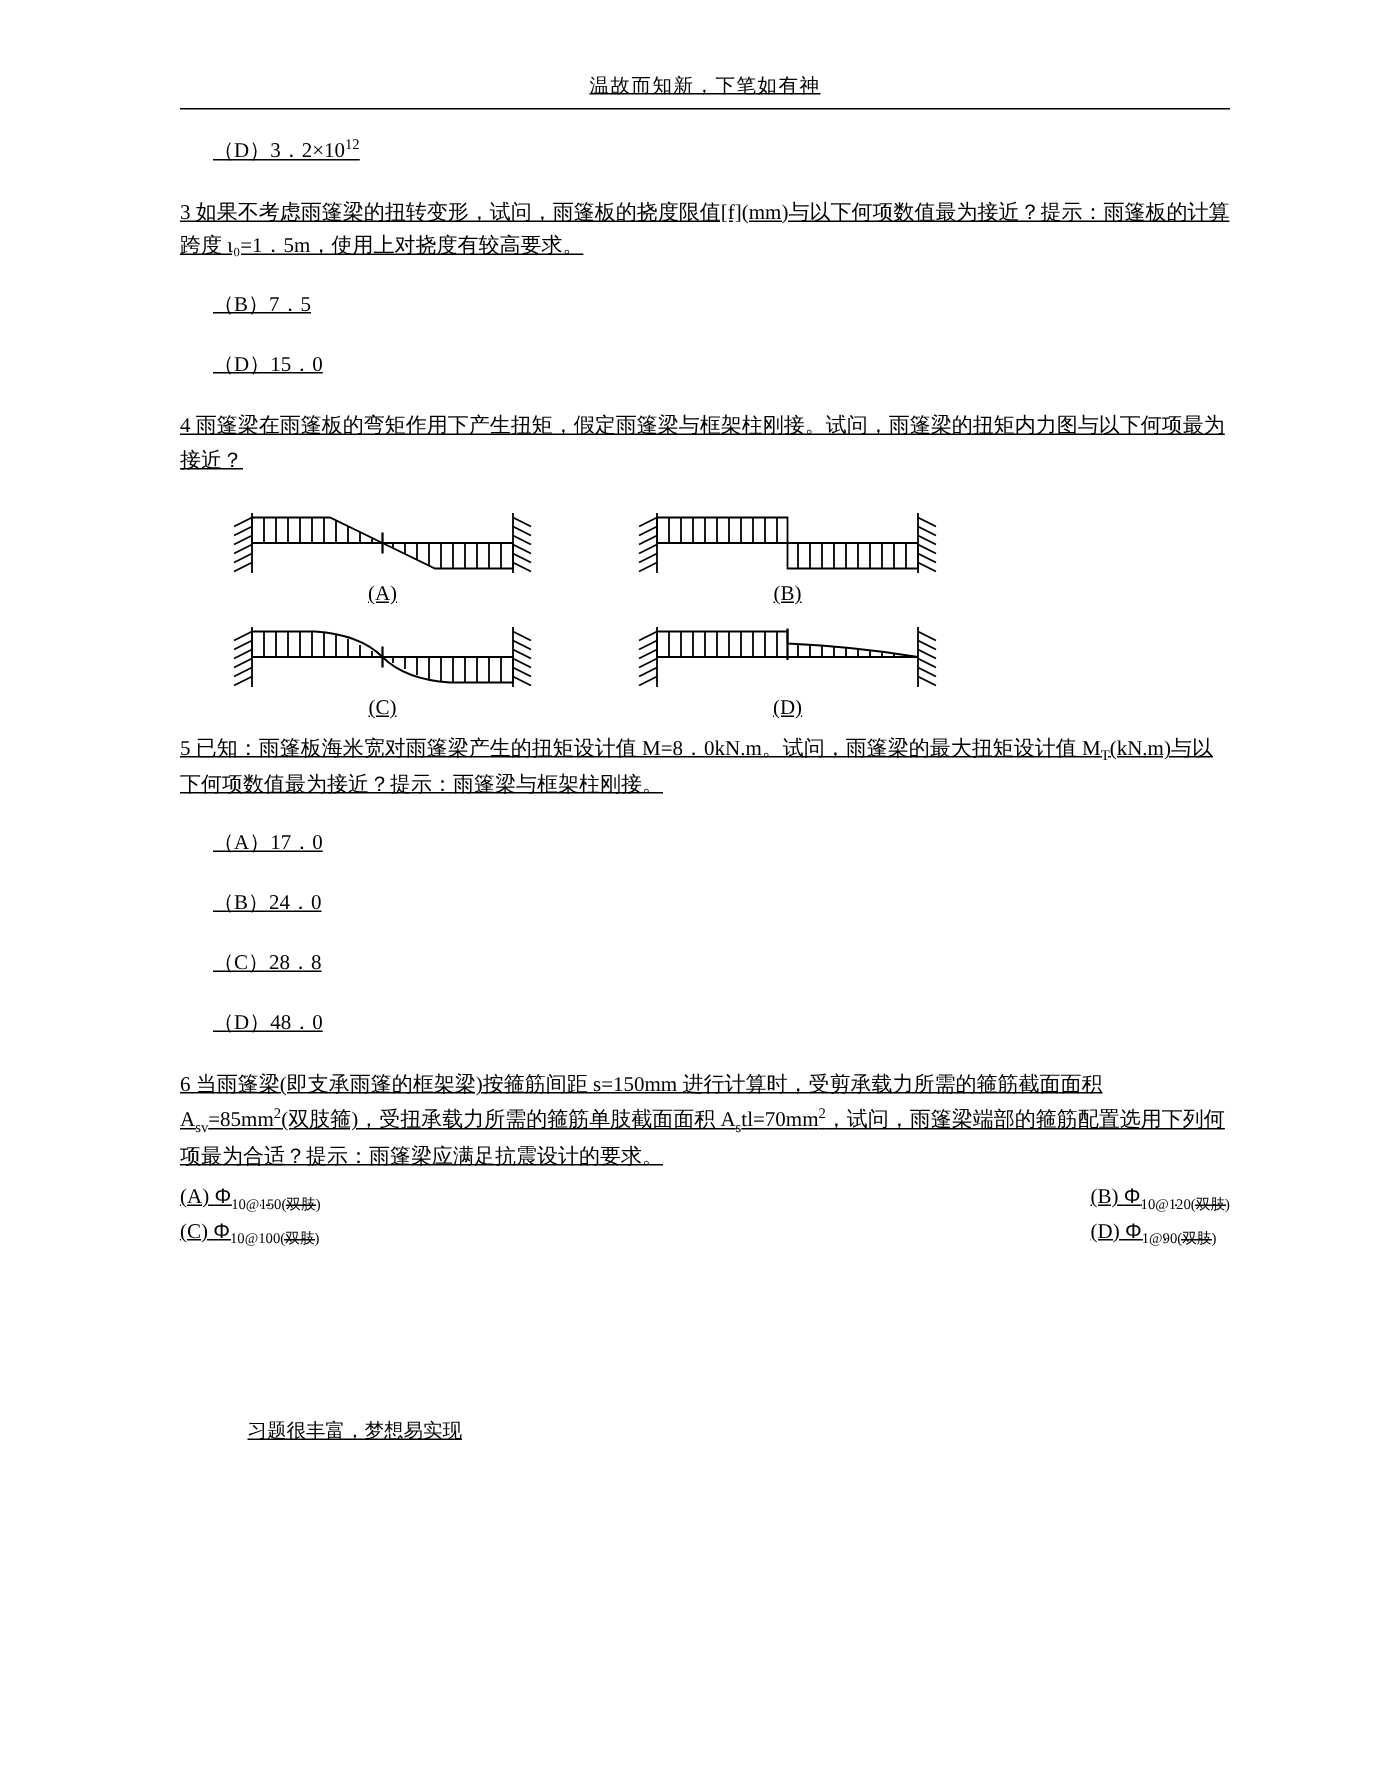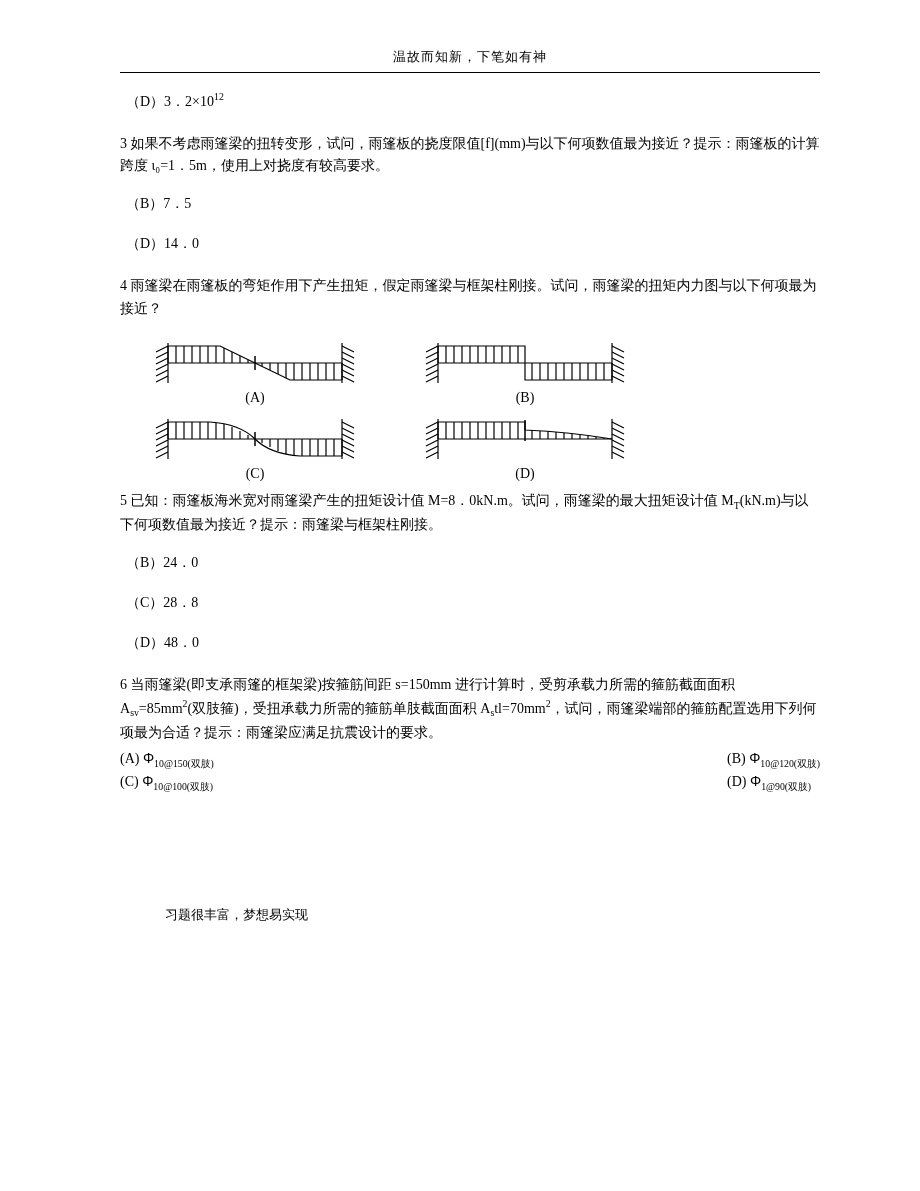--- a/index.html
+++ b/index.html
@@ -7,38 +7,39 @@
     padding: 0;
     font-family: "SimSun", "宋体", serif;
     font-size: 14px;
     color: #000;
     background: #fff;
     width: 920px;
   }
   .page {
     padding: 48px 100px 40px 120px;
     box-sizing: border-box;
+    text-decoration: underline;
   }
   .header {
     text-align: center;
     font-size: 13px;
     margin-bottom: 6px;
     letter-spacing: 1px;
   }
   .header-rule {
     border: none;
     border-top: 1px solid #000;
     margin: 0 0 18px 0;
   }
   .para {
     margin: 0 0 18px 0;
     line-height: 1.6;
   }
   .option {
-    margin: 0 0 22px 0;
+    margin: 0 0 22px 16px;
     padding-left: 6px;
   }
   sup { font-size: 0.7em; vertical-align: super; }
   sub { font-size: 0.7em; vertical-align: sub; }
   .svg-row {
     display: flex;
     gap: 60px;
     justify-content: flex-start;
     margin-bottom: 8px;
     padding-left: 30px;
@@ -71,21 +72,21 @@
 
   <div class="header">温故而知新，下笔如有神</div>
   <hr class="header-rule">
 
   <p class="option">
     <span>（D）3．2×10</span><sup>12</sup>
   </p>
 
   <p class="para">3 如果不考虑雨篷梁的扭转变形，试问，雨篷板的挠度限值[f](mm)与以下何项数值最为接近？提示：雨篷板的计算跨度 ι₀=1．5m，使用上对挠度有较高要求。</p>
   <p class="option">（B）7．5</p>
-  <p class="option">（D）14．0</p>
+  <p class="option">（D）15．0</p>
 
   <p class="para">4 雨篷梁在雨篷板的弯矩作用下产生扭矩，假定雨篷梁与框架柱刚接。试问，雨篷梁的扭矩内力图与以下何项最为接近？</p>
 
   <div class="svg-row">
     <div class="svg-block">
       <svg width="210" height="50" viewBox="0 0 210 50">
         <g stroke="#000" stroke-width="1.2" fill="none">
 
           <line x1="18" y1="5" x2="18" y2="45"></line>
           <line x1="18" y1="8" x2="6" y2="14"></line>
@@ -274,20 +275,21 @@
           <line x1="105" y1="6" x2="105" y2="27" stroke-width="1.5"></line>
         </g>
       </svg>
       <span>(D)</span>
     </div>
   </div>
 
   <p class="para">
     <span>5 已知：雨篷板海米宽对雨篷梁产生的扭矩设计值 M=8．0kN.m。试问，雨篷梁的最大扭矩设计值 M</span><sub>T</sub><span>(kN.m)与以下何项数值最为接近？提示：雨篷梁与框架柱刚接。</span>
   </p>
+  <p class="option">（A）17．0</p>
   <p class="option">（B）24．0</p>
   <p class="option">（C）28．8</p>
   <p class="option">（D）48．0</p>
 
   <p class="para" style="margin-bottom:4px">
     <span>6 当雨篷梁(即支承雨篷的框架梁)按箍筋间距 s=150mm 进行计算时，受剪承载力所需的箍筋截面面积 A</span><sub>sv</sub><span>=85mm</span><sup>2</sup><span>(双肢箍)，受扭承载力所需的箍筋单肢截面面积 A</span><sub>s</sub><span>tl=70mm</span><sup>2</sup><span>，试问，雨篷梁端部的箍筋配置选用下列何项最为合适？提示：雨篷梁应满足抗震设计的要求。</span>
   </p>
 
   <div class="q6-answers">
     <div class="q6-left">

